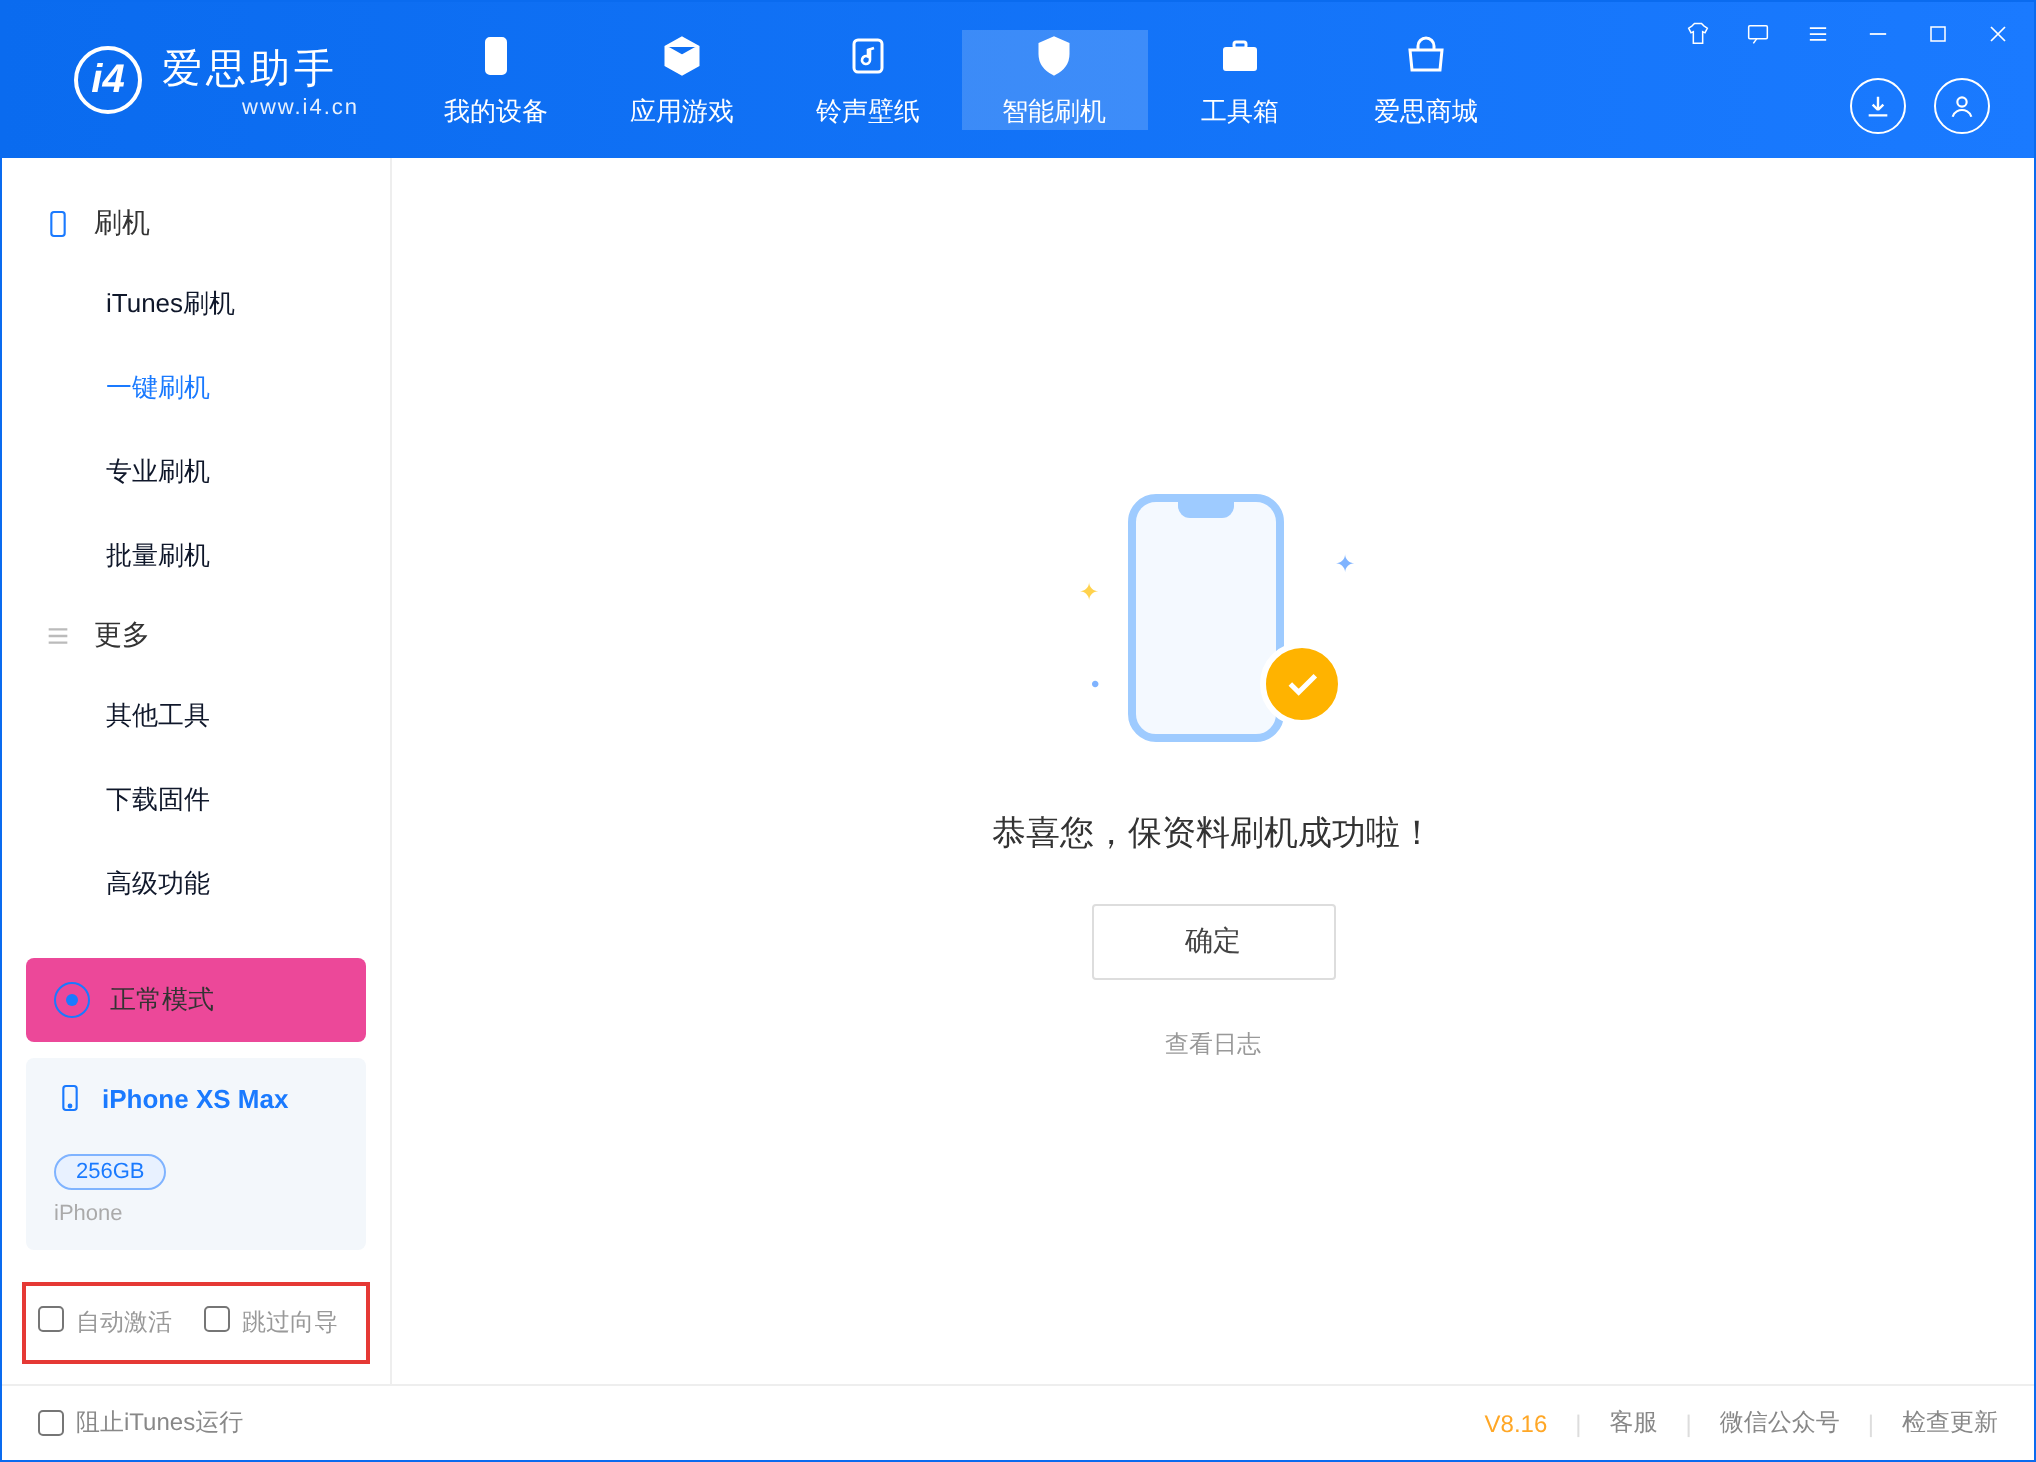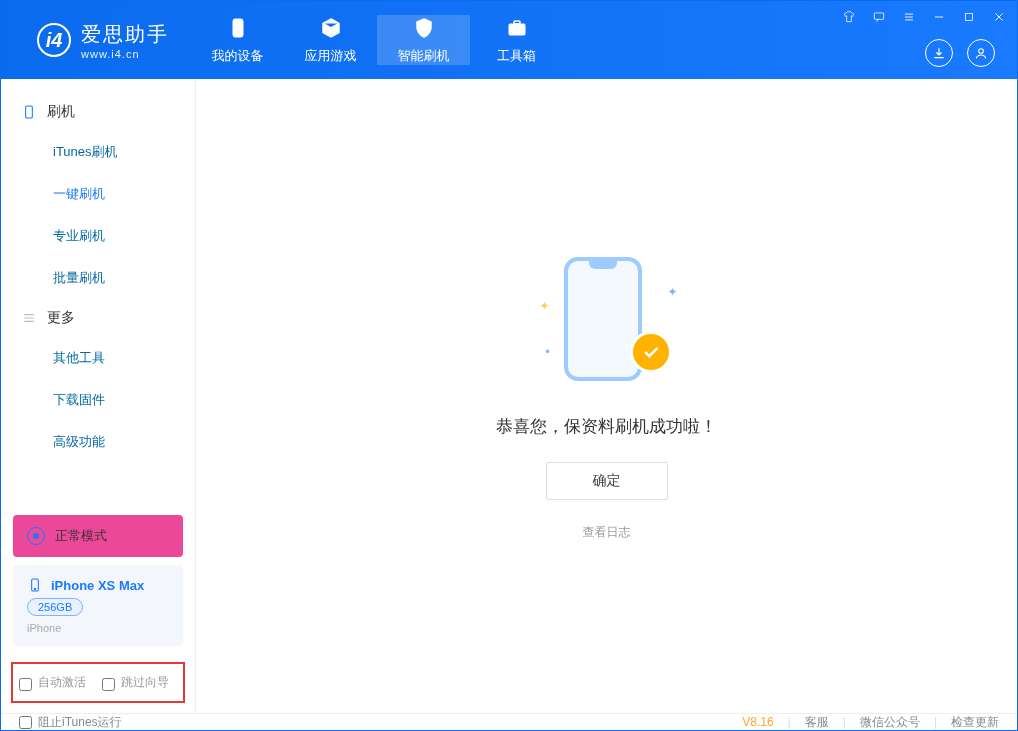--- a/index.html
+++ b/index.html
@@ -3,64 +3,64 @@
 <meta charset="utf-8">
 <style>
 * { margin: 0; padding: 0; box-sizing: border-box; font-family: "Microsoft YaHei", Arial, sans-serif; }
 body { background: #fff; }
 .app { width: 1018px; height: 731px; border: 1px solid #0a6bef; display: flex; flex-direction: column; }
 .titlebar { height: 78px; background: linear-gradient(to right, #0a6bef, #1a7aff); display: flex; align-items: stretch; color: #fff; position: relative; }
 .logo-area { display: flex; align-items: center; padding: 0 18px 0 36px; }
 .logo-circle { width: 34px; height: 34px; border: 2.5px solid #fff; border-radius: 50%; display: flex; align-items: center; justify-content: center; font-weight: bold; font-size: 20px; font-style: italic; }
 .logo-text { margin-left: 10px; }
 .logo-text .big { font-size: 20px; font-weight: 500; letter-spacing: 2px; }
-.logo-text .small { font-size: 11px; opacity: 0.9; letter-spacing: 1px; }
+.logo-text .small { font-size: 11px; opacity: 0.9; letter-spacing: 1px; margin-left: 40px; }
 .nav { display: flex; align-items: center; margin-left: 4px; }
 .nav-item { width: 93px; display: flex; flex-direction: column; align-items: center; justify-content: center; font-size: 13px; cursor: pointer; gap: 6px; }
 .nav-item.active { background: rgba(255,255,255,0.18); }
 .nav-icon { width: 26px; height: 26px; display: flex; align-items: center; justify-content: center; }
 .nav-icon svg { width: 24px; height: 24px; fill: #fff; stroke: #fff; }
 .titlebar-right { position: absolute; right: 8px; top: 6px; display: flex; gap: 10px; align-items: center; }
 .titlebar-right .win-btn { width: 20px; height: 20px; display:flex; align-items:center; justify-content:center; cursor:pointer; }
 .titlebar-right .win-btn svg { stroke:#fff; fill:none; width:14px; height:14px; }
 .titlebar-actions { position: absolute; right: 22px; bottom: 12px; display: flex; gap: 14px; }
 .titlebar-actions .circ { width: 28px; height: 28px; border: 1.5px solid #fff; border-radius: 50%; display:flex; align-items:center; justify-content:center; cursor:pointer; }
 .titlebar-actions svg { stroke:#fff; fill:none; width:16px; height:16px; }
 .body { flex: 1; display: flex; min-height: 0; }
 .sidebar { width: 195px; border-right: 1px solid #eee; display: flex; flex-direction: column; padding-top: 14px; }
 .sb-section-hdr { display: flex; align-items: center; padding: 10px 20px; font-size: 14px; color: #333; gap: 10px; }
 .sb-section-hdr svg { width: 16px; height: 16px; }
-.sb-item { padding: 12px 20px 12px 52px; font-size: 13px; color: #0369a1; cursor: pointer; }
+.sb-item { padding: 12px 20px 12px 52px; font-size: 13px; color: #0f172a; cursor: pointer; }
 .sb-item.active { color: #1a7aff; }
 .sb-spacer { flex: 1; }
 .mode-box { margin: 8px 12px; background: #ec4899; border-radius: 4px; padding: 12px 14px; display:flex; align-items:flex-end; gap:10px; color:#333; font-size:13px; }
 .mode-box .bullet { width:18px; height:18px; border:1.5px solid #1a7aff; border-radius:50%; display:flex; align-items:center; justify-content:center; }
 .mode-box .bullet::after { content:""; width:6px; height:6px; background:#1a7aff; border-radius:50%; }
 .device-box { margin: 0 12px 10px 12px; background: #f3f7fb; border-radius: 4px; padding: 12px 14px; }
 .device-box .name { color:#1a7aff; font-size:13px; font-weight:600; display:flex; align-items:center; gap:8px; }
 .device-box .name svg { width:16px; height:16px; }
-.device-box .badge { display:inline-block; margin-top:5px; padding:2px 10px; border:1px solid #7fb3ff; color:#1a7aff; font-size:11px; border-radius:10px; background:#e8f1ff; }
+.device-box .badge { display:inline-block; margin-top:20px; padding:2px 10px; border:1px solid #7fb3ff; color:#1a7aff; font-size:11px; border-radius:10px; background:#e8f1ff; }
 .device-box .type { margin-top:6px; color:#aaa; font-size:11px; }
 .highlight-options { margin: 6px 10px 10px 10px; border: 2px solid #e53935; padding: 10px 6px; display:flex; gap:16px; }
-.highlight-options label { font-size:12px; color:#999; display:flex; align-items:flex-end; gap:6px; cursor:pointer;}
+.highlight-options label { font-size:12px; color:#999; display:flex; align-items:flex-start; gap:6px; cursor:pointer;}
 .highlight-options input { width:13px; height:13px; }
 .main { flex: 1; display:flex; flex-direction:column; align-items:center; justify-content:center; gap: 24px; position:relative; }
 .success-illust { position:relative; width:150px; height:140px; }
 .phone { position:absolute; left:32px; top:6px; width:78px; height:124px; border:4px solid #9ecbff; border-radius:14px; background:#f4f9ff; }
 .notch { position:absolute; top:0; left:50%; transform:translateX(-50%); width:28px; height:8px; background:#9ecbff; border-radius:0 0 6px 6px; }
 .check-badge { position:absolute; right:10px; bottom:18px; width:42px; height:42px; background:#ffb300; border-radius:50%; display:flex; align-items:center; justify-content:center; border:3px solid #fff; }
 .check-badge svg { width:20px; height:20px; stroke:#fff; fill:none; stroke-width:3; }
 .sparkle { position:absolute; color:#ffd24d; font-size:12px; }
 .sparkle.a { left:8px; top:48px; }
 .sparkle.b { right:4px; top:34px; color:#7fb3ff; }
 .sparkle.c { left:14px; bottom:32px; color:#7fb3ff; }
 .success-msg { font-size:17px; color:#333; font-weight:400; }
 .confirm-btn { padding:9px 46px; border:1px solid #ddd; background:#fff; font-size:14px; color:#444; cursor:pointer; border-radius:2px; }
 .view-log { font-size:12px; color:#999; cursor:pointer; }
-.footer { height: 17px; border-top: 1px solid #eee; display:flex; align-items:center; padding:0 18px; font-size:12px; color:#888; }
+.footer { height: 38px; border-top: 1px solid #eee; display:flex; align-items:center; padding:0 18px; font-size:12px; color:#888; }
 .footer label { display:flex; align-items:center; gap:6px; cursor:pointer; }
 .footer input { width:13px; height:13px; }
 .footer-right { margin-left:auto; display:flex; align-items:center; gap:0; }
 .footer-right .sep { margin:0 14px; color:#ddd; }
 .footer-right .ver { color:#ffa726; }
 .footer-right a { color:#888; cursor:pointer; }
 </style>
 </head>
 <body>
 <div class="app">
@@ -83,37 +83,54 @@
         <span>我的设备</span>
       </div>
       <div class="nav-item">
         <span class="nav-icon">
             <svg viewBox="0 0 24 24" fill="none" stroke-width="1.5">
               <path d="M12 3l8 4.5v9L12 21l-8-4.5v-9L12 3z M4 7.5l8 4.5 8-4.5 M12 12v9"></path>
             </svg>
           </span>
         <span>应用游戏</span>
       </div>
+      <div class="nav-item">
+        <span class="nav-icon">
+            <svg viewBox="0 0 24 24">
+              <rect x="5" y="4" width="14" height="16" rx="2" fill="none" stroke-width="1.5"></rect>
+              <path d="M13 8v6a2 2 0 1 1-1-1.7V9l3-1" fill="none" stroke-width="1.3"></path>
+            </svg>
+          </span>
+        <span>铃声壁纸</span>
+      </div>
       <div class="nav-item active">
         <span class="nav-icon">
             <svg viewBox="0 0 24 24" fill="none" stroke-width="1.5">
               <path d="M12 3l7 3v5c0 5-3 8-7 10-4-2-7-5-7-10V6l7-3z"></path>
               <path d="M8 12a4 4 0 0 1 7-2.6M16 12a4 4 0 0 1-7 2.6" stroke-width="1.3"></path>
             </svg>
           </span>
         <span>智能刷机</span>
       </div>
       <div class="nav-item">
         <span class="nav-icon">
             <svg viewBox="0 0 24 24">
               <rect x="4" y="8" width="16" height="11" rx="1" fill="#fff"></rect>
               <rect x="9" y="5" width="6" height="3" rx="1" fill="none" stroke-width="1.5"></rect>
             </svg>
           </span>
         <span>工具箱</span>
+      </div>
+      <div class="nav-item">
+        <span class="nav-icon">
+            <svg viewBox="0 0 24 24">
+              <path d="M4 9h16l-1 10H5L4 9z M8 9V7a4 4 0 0 1 8 0v2" fill="none" stroke-width="1.5"></path>
+            </svg>
+          </span>
+        <span>爱思商城</span>
       </div>
     </div>
     <div class="titlebar-right">
       <span class="win-btn">
           <svg viewBox="0 0 24 24">
             <path d="M7 5l2-2h6l2 2 3 2-2 4-2-1v10H8V10l-2 1-2-4 3-2z" stroke-width="1.3"></path>
           </svg>
         </span>
       <span class="win-btn">
           <svg viewBox="0 0 24 24">

